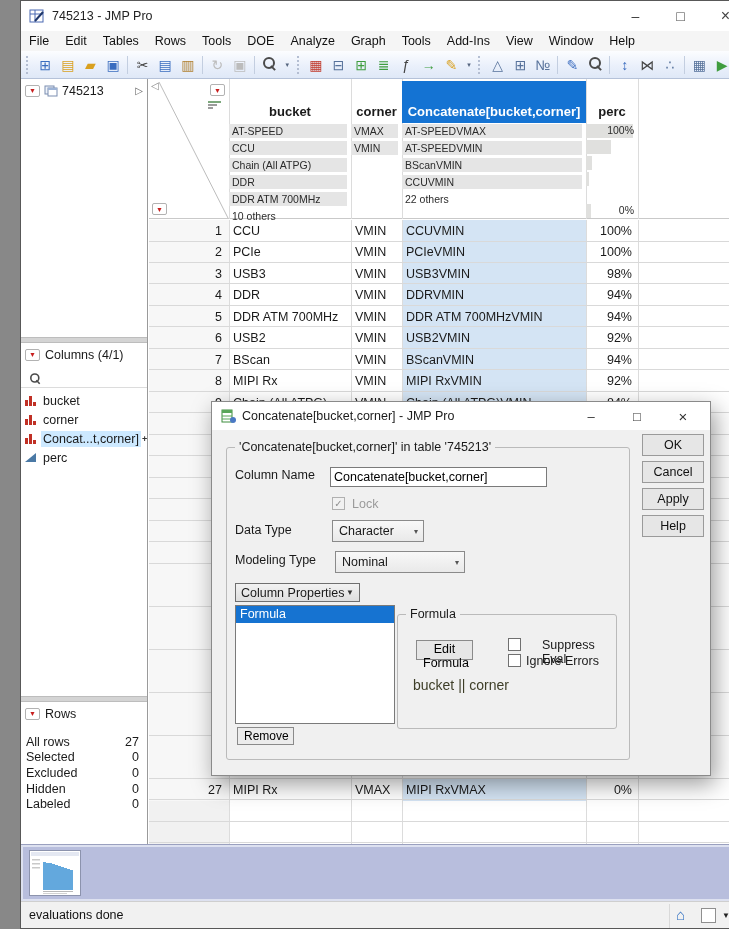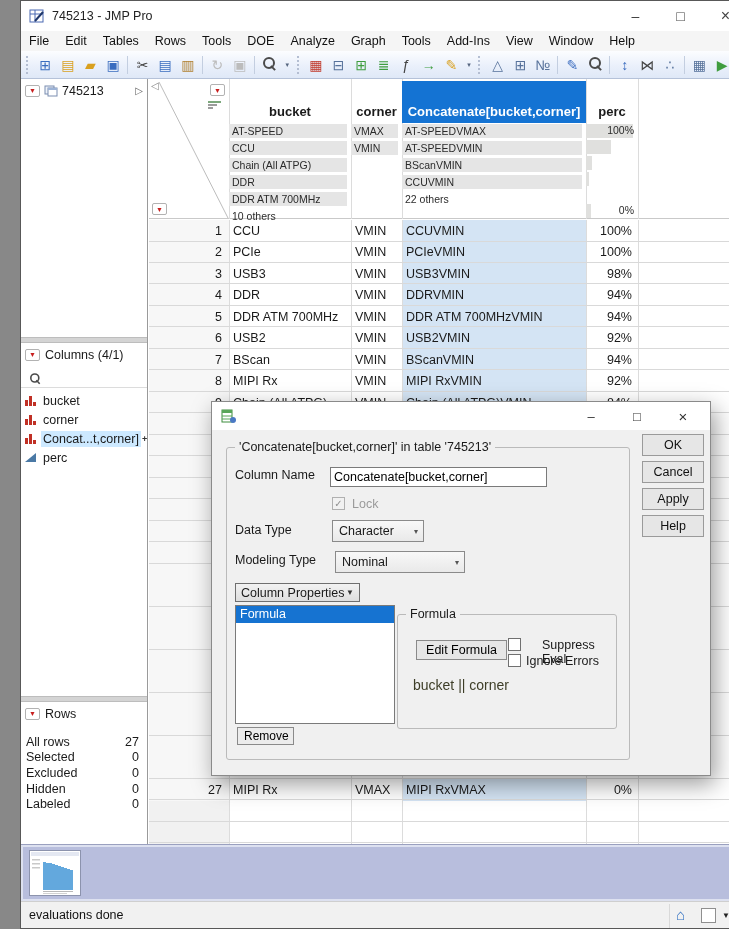--- a/index.html
+++ b/index.html
@@ -137,21 +137,21 @@
     background:linear-gradient(#f8f8f8,#e9e9e9);border:1px solid #8a8a8a;font-size:12.5px;}
   .combo .ar{margin-left:auto;font-size:8px;color:#555;padding-left:6px;}
   .cprops{position:absolute;left:23px;top:181px;width:125px;height:19px;display:flex;align-items:center;
     background:linear-gradient(#f2f2f2,#dedede);border:1px solid #6f6f6f;font-size:12.5px;padding:0 5px;}
   .cprops .ar{margin-left:auto;font-size:8px;color:#333;}
   .plist{position:absolute;left:23px;top:203px;width:160px;height:119px;background:#fff;border:1px solid #7a7a7a;overflow:hidden;}
   .pitem{height:17px;line-height:17px;padding-left:4px;font-size:12.5px;}
   .pitem.sel{background:#1673d1;color:#fff;}
   .fgroup{position:absolute;left:185px;top:212px;width:220px;height:115px;border:1px solid #bababa;border-radius:3px;}
   .fgroup .glegend{background:#f0f0f0;}
-  .editbtn{position:absolute;left:18px;top:25px;width:91px;height:20px;background:#e6e6e6;border:1px solid #8a8a8a;
+  .editbtn{position:absolute;left:18px;top:25px;width:57px;height:20px;background:#e6e6e6;border:1px solid #8a8a8a;
     font-family:"Liberation Sans",sans-serif;font-size:12.5px;}
   .fexpr{position:absolute;left:15px;top:62px;font-size:14px;color:#3e3e28;}
   .rmbtn{position:absolute;left:25px;top:325px;width:57px;height:18px;background:#ececec;border:1px solid #8a8a8a;
     font-family:"Liberation Sans",sans-serif;font-size:12px;}
 
   
   .strip{position:absolute;left:0;top:843px;width:100%;height:57px;background:#b8bedd;border-top:1px solid #9aa0bf;
     box-shadow:inset 0 0 0 2px #dde1f0;}
   .thumb{position:absolute;left:8px;top:5px;}
   .statusbar{position:absolute;left:0;top:900px;width:100%;height:28px;background:#f1f1f1;border-top:1px solid #cfcfcf;}
@@ -528,20 +528,21 @@
 
     <div class="dialog">
       <div class="dtitle">
         <svg class="dicon" width="16" height="16">
           <rect x="1" y="2" width="10" height="12" fill="#fff" stroke="#3c8c3c"></rect>
           <rect x="1" y="2" width="10" height="3" fill="#59a659"></rect>
           <line x1="1" y1="8" x2="11" y2="8" stroke="#59a659"></line>
           <line x1="1" y1="11" x2="11" y2="11" stroke="#59a659"></line>
           <circle cx="12" cy="12" r="3" fill="#4a79c4"></circle>
         </svg>
+        <span class="dtext">Concatenate[bucket,corner] - JMP Pro</span>
         <span class="dwbtn min">–</span>
         <span class="dwbtn max">□</span>
         <span class="dwbtn close">×</span>
       </div>
 
       <div class="dbtns">
         <button class="dbtn">OK</button>
           <button class="dbtn">Cancel</button>
           <button class="dbtn">Apply</button>
           <button class="dbtn">Help</button>

